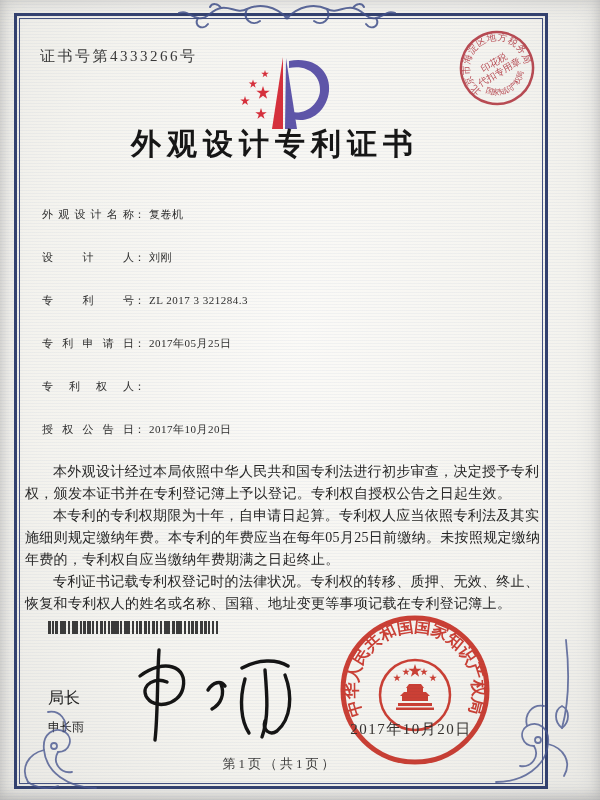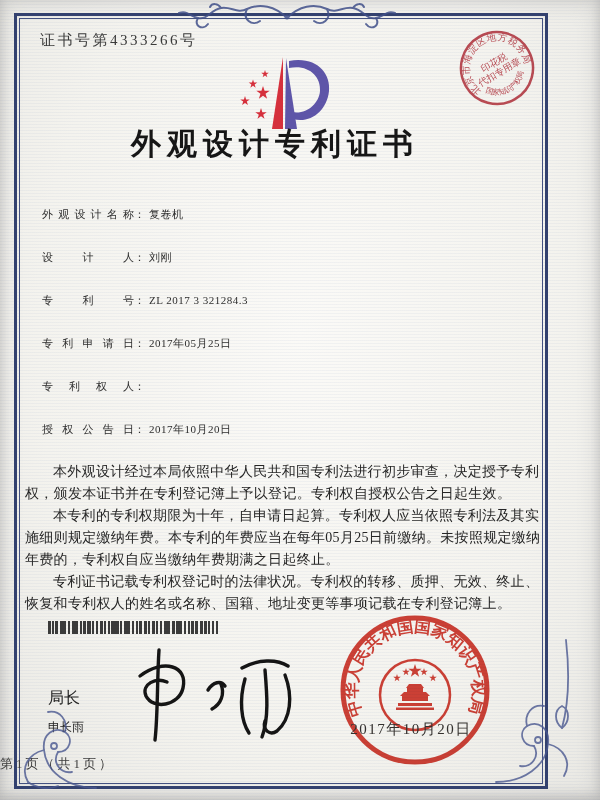--- a/index.html
+++ b/index.html
@@ -9,21 +9,21 @@
     background-color:#f6f5f1;
     background-image:
       repeating-linear-gradient(0deg, rgba(125,145,185,0.08) 0px, rgba(125,145,185,0.08) 1px, rgba(0,0,0,0) 1px, rgba(0,0,0,0) 3px),
       radial-gradient(ellipse at 50% 42%, #fbfaf7 0%, #f4f3ee 62%, #e9e8e3 100%);
     box-shadow: inset 0 0 22px rgba(110,110,115,.28), inset 0 -4px 10px rgba(90,90,95,.18);
     color:#2b2b2b;
   }
   .frame{position:absolute;left:14px;top:13px;right:52px;bottom:11px;border:3px solid #33416f;}
   .frame-inner{position:absolute;inset:2px;border:1px solid #435181;}
   .abs{position:absolute;}
-  .certno{left:40px;top:31px;font-size:15px;letter-spacing:2.5px;color:#3a3a3a;}
+  .certno{left:40px;top:47px;font-size:15px;letter-spacing:2.5px;color:#3a3a3a;}
   .title{left:14px;right:64px;top:124px;text-align:center;font-size:30px;font-weight:700;
          letter-spacing:6px;color:#161616;}
   .fields{left:42px;top:206px;width:500px;}
   .frow{display:flex;align-items:flex-start;font-size:11px;line-height:17px;margin-bottom:26px;color:#2e2e2e;}
   .flabel{display:inline-block;width:92px;text-align:justify;text-align-last:justify;-moz-text-align-last:justify;}
   .fcolon{display:inline-block;margin-right:4px;}
   .fvalue{letter-spacing:0.5px;}
   .paras{left:25px;top:461px;width:522px;font-size:14px;line-height:22px;color:#262626;letter-spacing:0.3px;}
   .paras p{margin:0;text-indent:2em;}
   .barcode{left:48px;top:621px;width:170px;height:13px;
@@ -31,21 +31,21 @@
       repeating-linear-gradient(90deg,#1c1c1c 0 2px,rgba(0,0,0,0) 2px 4px),
       repeating-linear-gradient(90deg,#1c1c1c 0 1px,rgba(0,0,0,0) 1px 7px),
       repeating-linear-gradient(90deg,#1c1c1c 0 3px,rgba(0,0,0,0) 3px 13px);
     opacity:.85;}
   .sig-title{left:48px;top:688px;font-size:16px;font-family:"Liberation Sans","DejaVu Sans",sans-serif;color:#222;}
   .sig-name{left:48px;top:719px;font-size:12px;font-family:"Liberation Sans","DejaVu Sans",sans-serif;color:#222;}
   .sig-script{left:112px;top:638px;}
   .seal-main{left:330px;top:605px;width:170px;height:170px;mix-blend-mode:multiply;opacity:.92;}
   .seal-date{left:326px;top:720px;width:170px;text-align:center;font-size:15px;letter-spacing:1.5px;color:#33302e;z-index:5;}
   .tax-stamp{left:442px;top:13px;width:110px;height:110px;mix-blend-mode:multiply;opacity:.9;}
-  .footer{left:0;right:40px;top:755px;text-align:left;font-size:13px;letter-spacing:3px;color:#3c3c3c;}
+  .footer{left:0;right:40px;top:755px;text-align:center;font-size:13px;letter-spacing:3px;color:#3c3c3c;}
   .ornament-top{left:172px;top:1px;z-index:3;}
   .corner-bl{left:8px;top:700px;z-index:3;}
   .corner-br{left:492px;top:636px;z-index:3;transform:scaleX(-1);}
   .logo{left:236px;top:53px;width:102px;height:80px;}
 </style>
 </head>
 <body>
 
 <div id="page">
 

